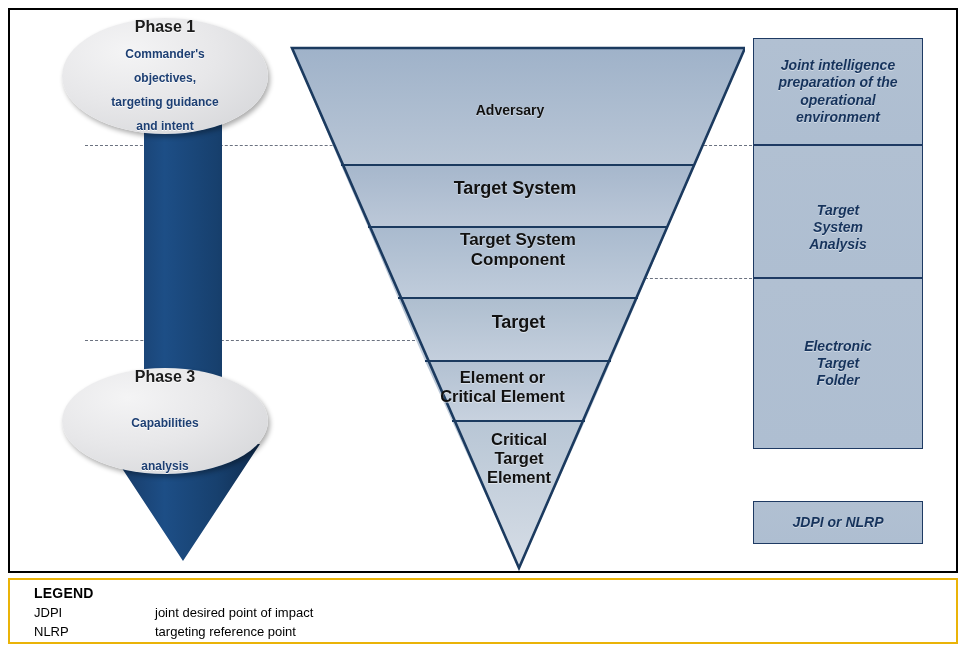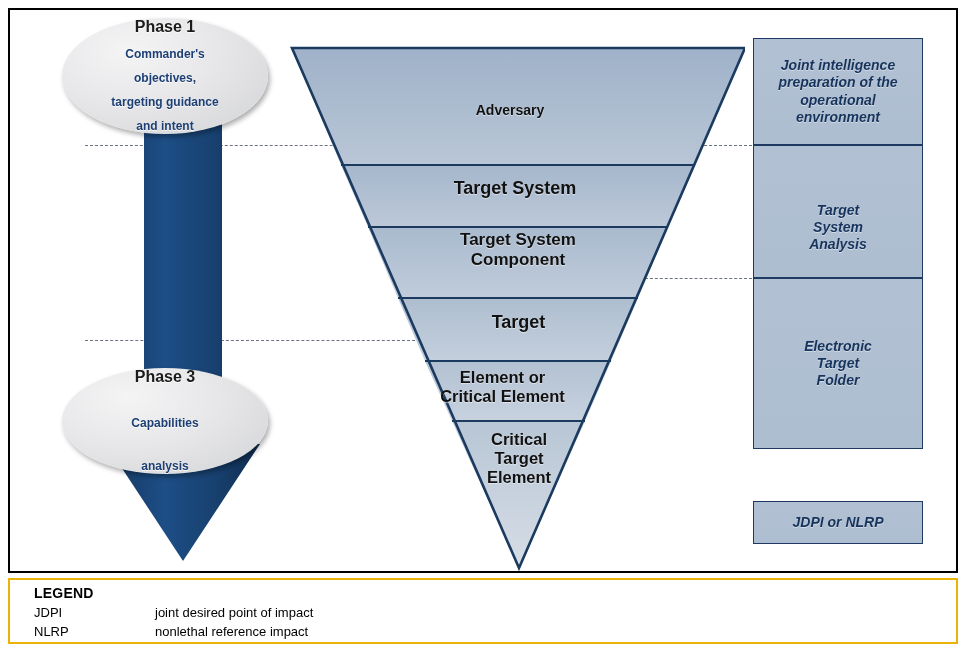--- a/index.html
+++ b/index.html
@@ -241,17 +241,17 @@
   <div class="legend-frame">
     <div class="legend-title">LEGEND</div>
 
     <div class="legend-row r1">
       <span class="abbr">JDPI</span>
       <span class="desc">joint desired point of impact</span>
     </div>
 
     <div class="legend-row r2">
       <span class="abbr">NLRP</span>
-      <span class="desc">nonlethal reference impact</span>
+      <span class="desc">targeting reference point</span>
     </div>
   </div>
 
 </div>
 
 </body></html>

